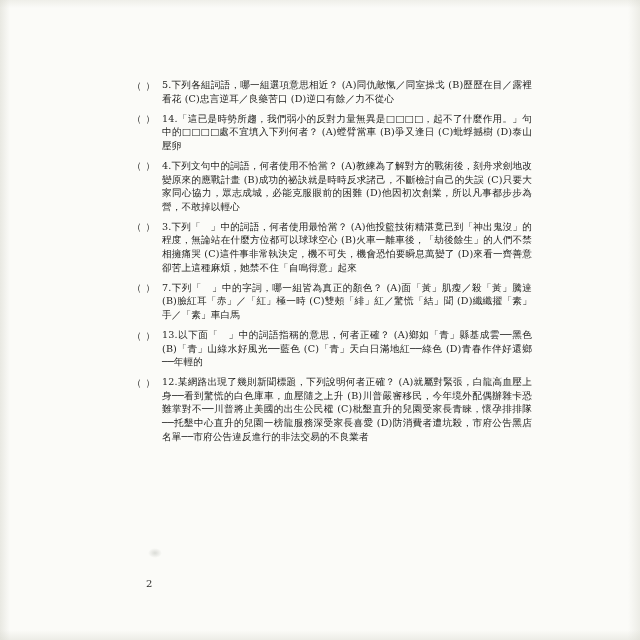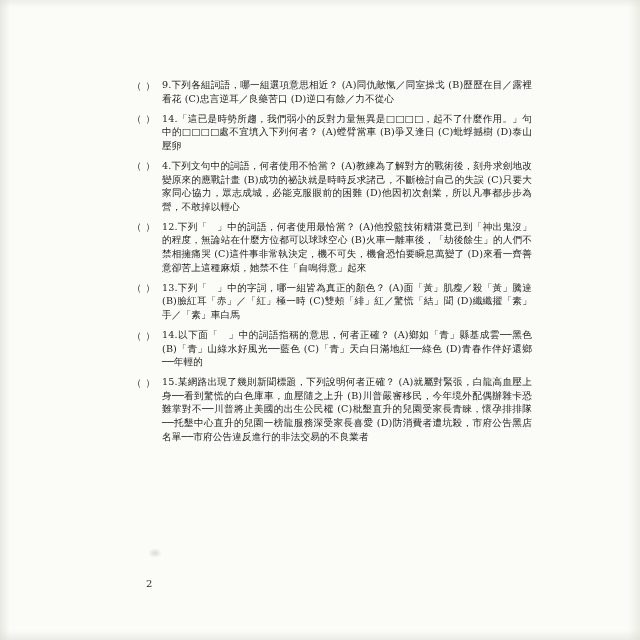--- a/index.html
+++ b/index.html
@@ -113,50 +113,50 @@
   <div class="sheet"></div>
   <div class="edge-left"></div>
   <div class="edge-top"></div>
   <div class="edge-right"></div>
   <div class="edge-bottom"></div>
 
   <div class="content">
 
     <div class="qrow">
       <span class="paren">（            ）</span>
-      <span class="qbody">9.下列各組詞語，哪一組選項意思相近？ (A)同仇敵愾／同室操戈 (B)歷歷在目／露裡看花 (C)忠言逆耳／良藥苦口 (D)逆口有餘／力不從心</span>
+      <span class="qbody">5.下列各組詞語，哪一組選項意思相近？ (A)同仇敵愾／同室操戈 (B)歷歷在目／露裡看花 (C)忠言逆耳／良藥苦口 (D)逆口有餘／力不從心</span>
     </div>
 
     <div class="qrow">
       <span class="paren">（            ）</span>
       <span class="qbody">14.「這已是時勢所趨，我們弱小的反對力量無異是□□□□，起不了什麼作用。」句中的□□□□處不宜填入下列何者？ (A)螳臂當車 (B)爭又逢日 (C)蚍蜉撼樹 (D)泰山壓卵</span>
     </div>
 
     <div class="qrow">
       <span class="paren">（            ）</span>
       <span class="qbody">4.下列文句中的詞語，何者使用不恰當？ (A)教練為了解對方的戰術後，刻舟求劍地改變原來的應戰計畫 (B)成功的祕訣就是時時反求諸己，不斷檢討自己的失誤 (C)只要大家同心協力，眾志成城，必能克服眼前的困難 (D)他因初次創業，所以凡事都步步為營，不敢掉以輕心</span>
     </div>
 
     <div class="qrow">
       <span class="paren">（            ）</span>
-      <span class="qbody">12.下列「　」中的詞語，何者使用最恰當？ (A)他投籃技術精湛竟已到「神出鬼沒」的程度，無論站在什麼方位都可以球球空心 (B)火車一離車後，「劫後餘生」的人們不禁相擁痛哭 (C)這件事非常執決定，機不可失，機會恐怕要瞬息萬變了 (D)來看一齊善意卻苦上這種麻煩，她禁不住「自鳴得意」起來</span>
+      <span class="qbody">3.下列「　」中的詞語，何者使用最恰當？ (A)他投籃技術精湛竟已到「神出鬼沒」的程度，無論站在什麼方位都可以球球空心 (B)火車一離車後，「劫後餘生」的人們不禁相擁痛哭 (C)這件事非常執決定，機不可失，機會恐怕要瞬息萬變了 (D)來看一齊善意卻苦上這種麻煩，她禁不住「自鳴得意」起來</span>
     </div>
 
     <div class="qrow">
       <span class="paren">（            ）</span>
-      <span class="qbody">13.下列「　」中的字詞，哪一組皆為真正的顏色？ (A)面「黃」肌瘦／殺「黃」騰達 (B)臉紅耳「赤」／「紅」極一時 (C)雙頰「緋」紅／驚慌「結」聞 (D)纖纖擢「素」手／「素」車白馬</span>
+      <span class="qbody">7.下列「　」中的字詞，哪一組皆為真正的顏色？ (A)面「黃」肌瘦／殺「黃」騰達 (B)臉紅耳「赤」／「紅」極一時 (C)雙頰「緋」紅／驚慌「結」聞 (D)纖纖擢「素」手／「素」車白馬</span>
     </div>
 
     <div class="qrow">
       <span class="paren">（            ）</span>
-      <span class="qbody">14.以下面「　」中的詞語指稱的意思，何者正確？ (A)鄉如「青」縣基成雲──黑色 (B)「青」山綠水好風光──藍色 (C)「青」天白日滿地紅──綠色 (D)青春作伴好還鄉──年輕的</span>
+      <span class="qbody">13.以下面「　」中的詞語指稱的意思，何者正確？ (A)鄉如「青」縣基成雲──黑色 (B)「青」山綠水好風光──藍色 (C)「青」天白日滿地紅──綠色 (D)青春作伴好還鄉──年輕的</span>
     </div>
 
     <div class="qrow">
       <span class="paren">（            ）</span>
-      <span class="qbody">15.某網路出現了幾則新聞標題，下列說明何者正確？ (A)就屬對緊張，白龍高血壓上身──看到驚慌的白色庫車，血壓隨之上升 (B)川普嚴審移民，今年境外配偶辦雜卡恐難掌對不──川普將止美國的出生公民權 (C)枇墾直升的兒園受家長青睞，懷孕排排隊──托墾中心直升的兒園一榜龍服務深受家長喜愛 (D)防消費者遭坑殺，市府公告黑店名單──市府公告違反進行的非法交易的不良業者</span>
+      <span class="qbody">12.某網路出現了幾則新聞標題，下列說明何者正確？ (A)就屬對緊張，白龍高血壓上身──看到驚慌的白色庫車，血壓隨之上升 (B)川普嚴審移民，今年境外配偶辦雜卡恐難掌對不──川普將止美國的出生公民權 (C)枇墾直升的兒園受家長青睞，懷孕排排隊──托墾中心直升的兒園一榜龍服務深受家長喜愛 (D)防消費者遭坑殺，市府公告黑店名單──市府公告違反進行的非法交易的不良業者</span>
     </div>
 
   </div>
 
   <div class="smudge"></div>
   <div class="pagenum">2</div>
 </div>
 
 </body></html>

